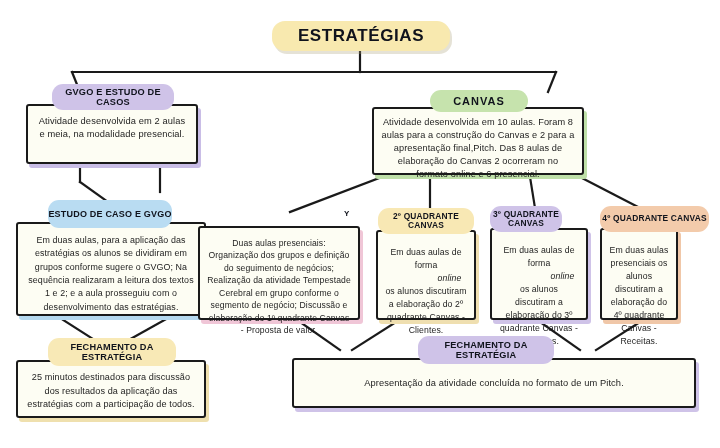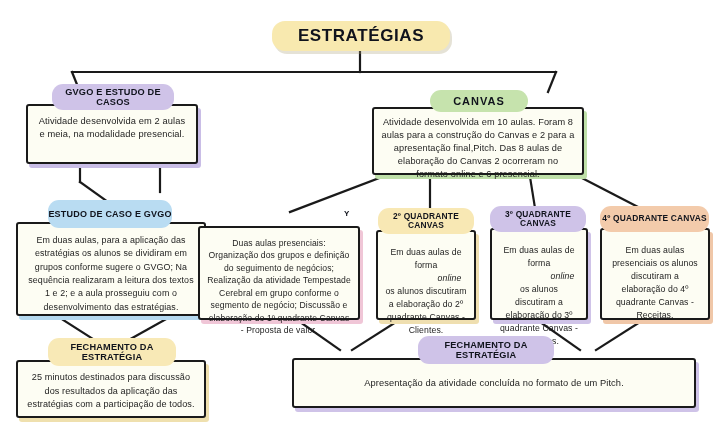--- a/index.html
+++ b/index.html
@@ -96,24 +96,24 @@
 
   #box-q2 { left: 376px; top: 230px; width: 100px; height: 90px;
     box-shadow: 3px 4px 0 #efdfb0; }
   #box-q2 .body { top: 14px; font-size: 8.7px; line-height: 1.5; }
   #pill-q2 { left: 378px; top: 208px; width: 96px; height: 26px;
     background: #f8e8b4; font-size: 8.4px; }
 
   #box-q3 { left: 490px; top: 228px; width: 98px; height: 92px;
     box-shadow: 3px 4px 0 #cfc3e8; }
   #box-q3 .body { top: 14px; font-size: 8.7px; line-height: 1.5; }
-  #pill-q3 { left: 490px; top: 206px; width: 96px; height: 26px;
+  #pill-q3 { left: 490px; top: 206px; width: 72px; height: 26px;
     background: #cfc3e8; font-size: 8.4px; }
 
-  #box-q4 { left: 600px; top: 228px; width: 110px; height: 92px;
+  #box-q4 { left: 600px; top: 228px; width: 78px; height: 92px;
     box-shadow: 3px 4px 0 #f0c7a8; padding-left: 32px; }
   #box-q4 .body { top: 14px; font-size: 8.7px; line-height: 1.5; }
   #pill-q4 { left: 600px; top: 206px; width: 109px; height: 26px;
     background: #f3cbab; font-size: 8.4px; }
 
   
   #box-fech-left { left: 16px; top: 360px; width: 190px; height: 58px;
     box-shadow: 3px 4px 0 #efe0ae; }
   #box-fech-left .body { top: 9px; font-size: 9.1px; line-height: 1.5; }
   #pill-fech-left { left: 48px; top: 338px; width: 128px; height: 28px;

